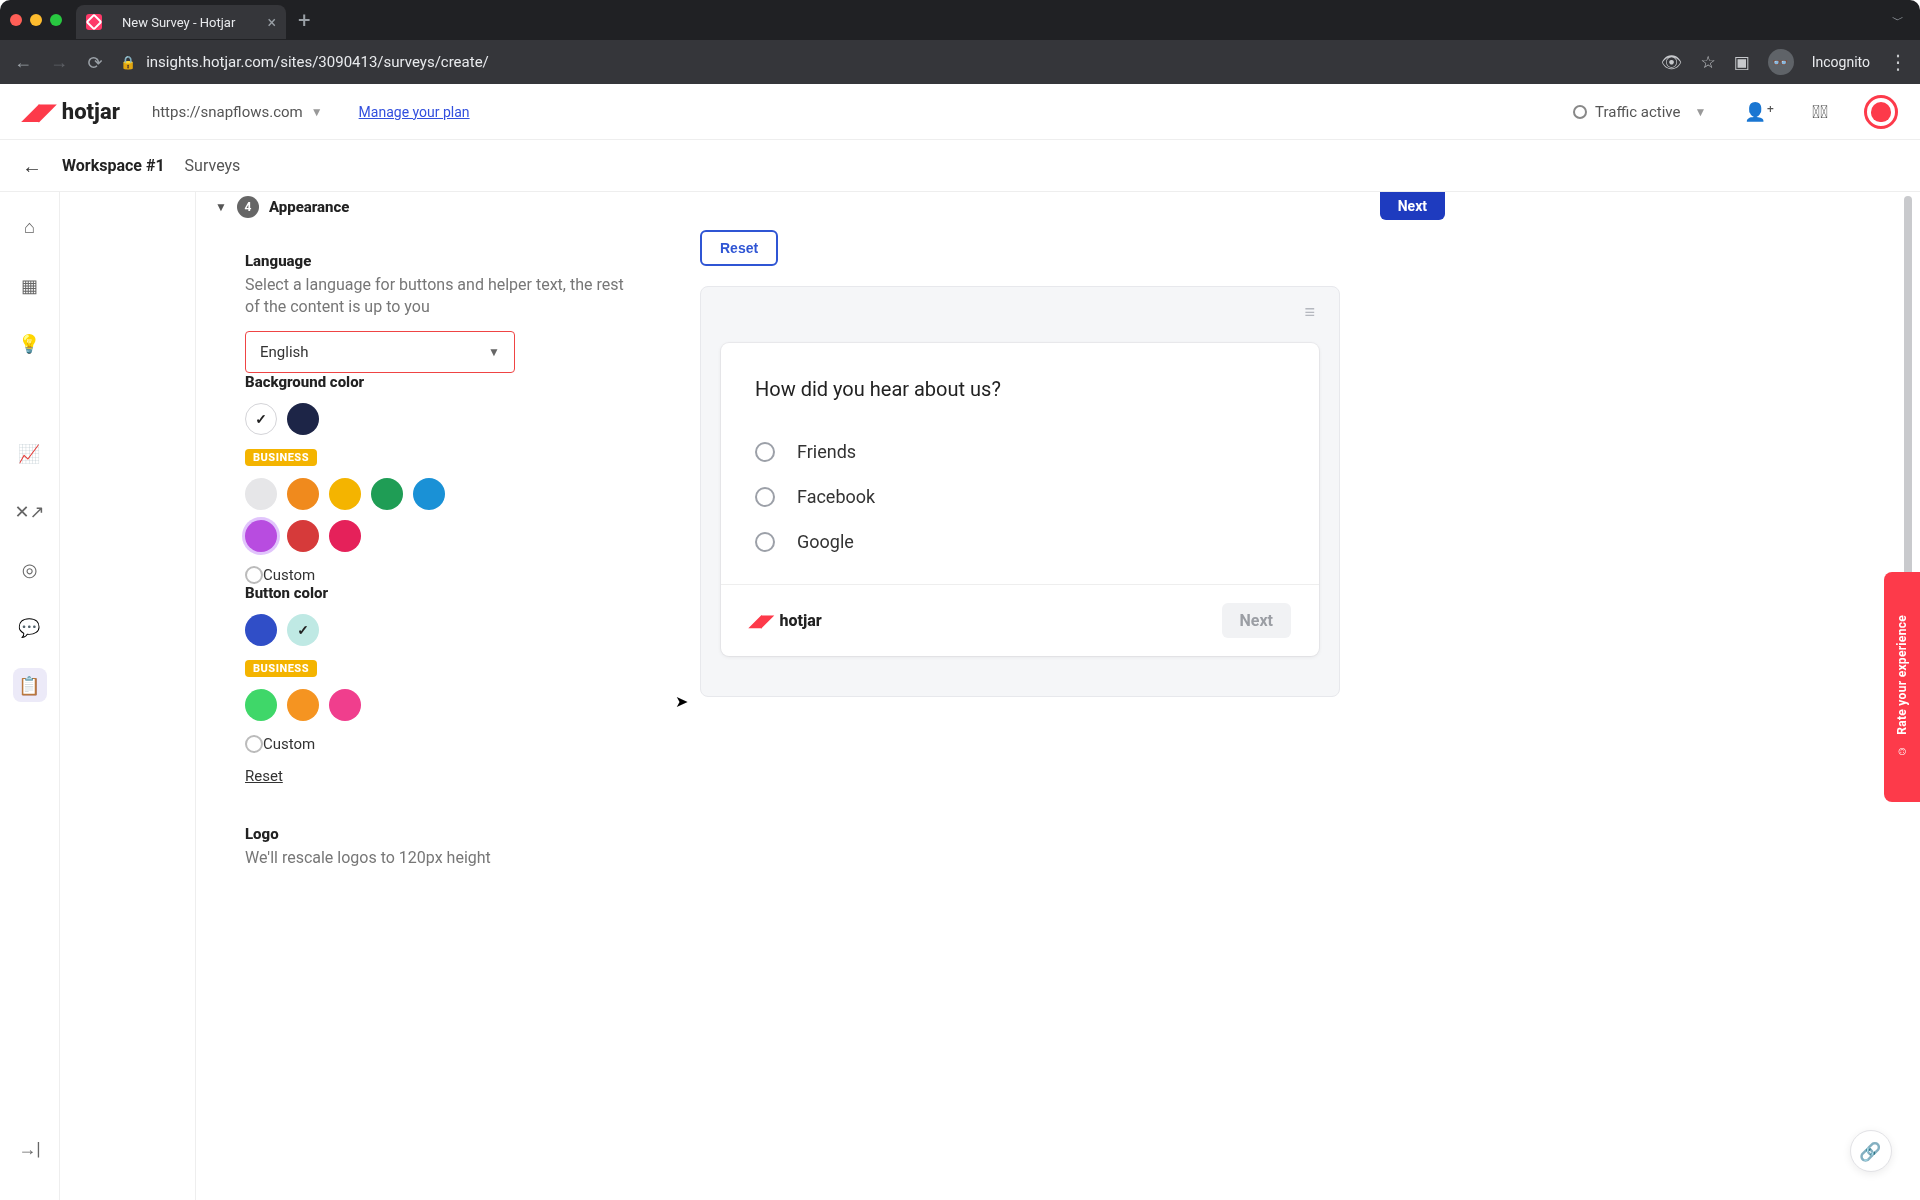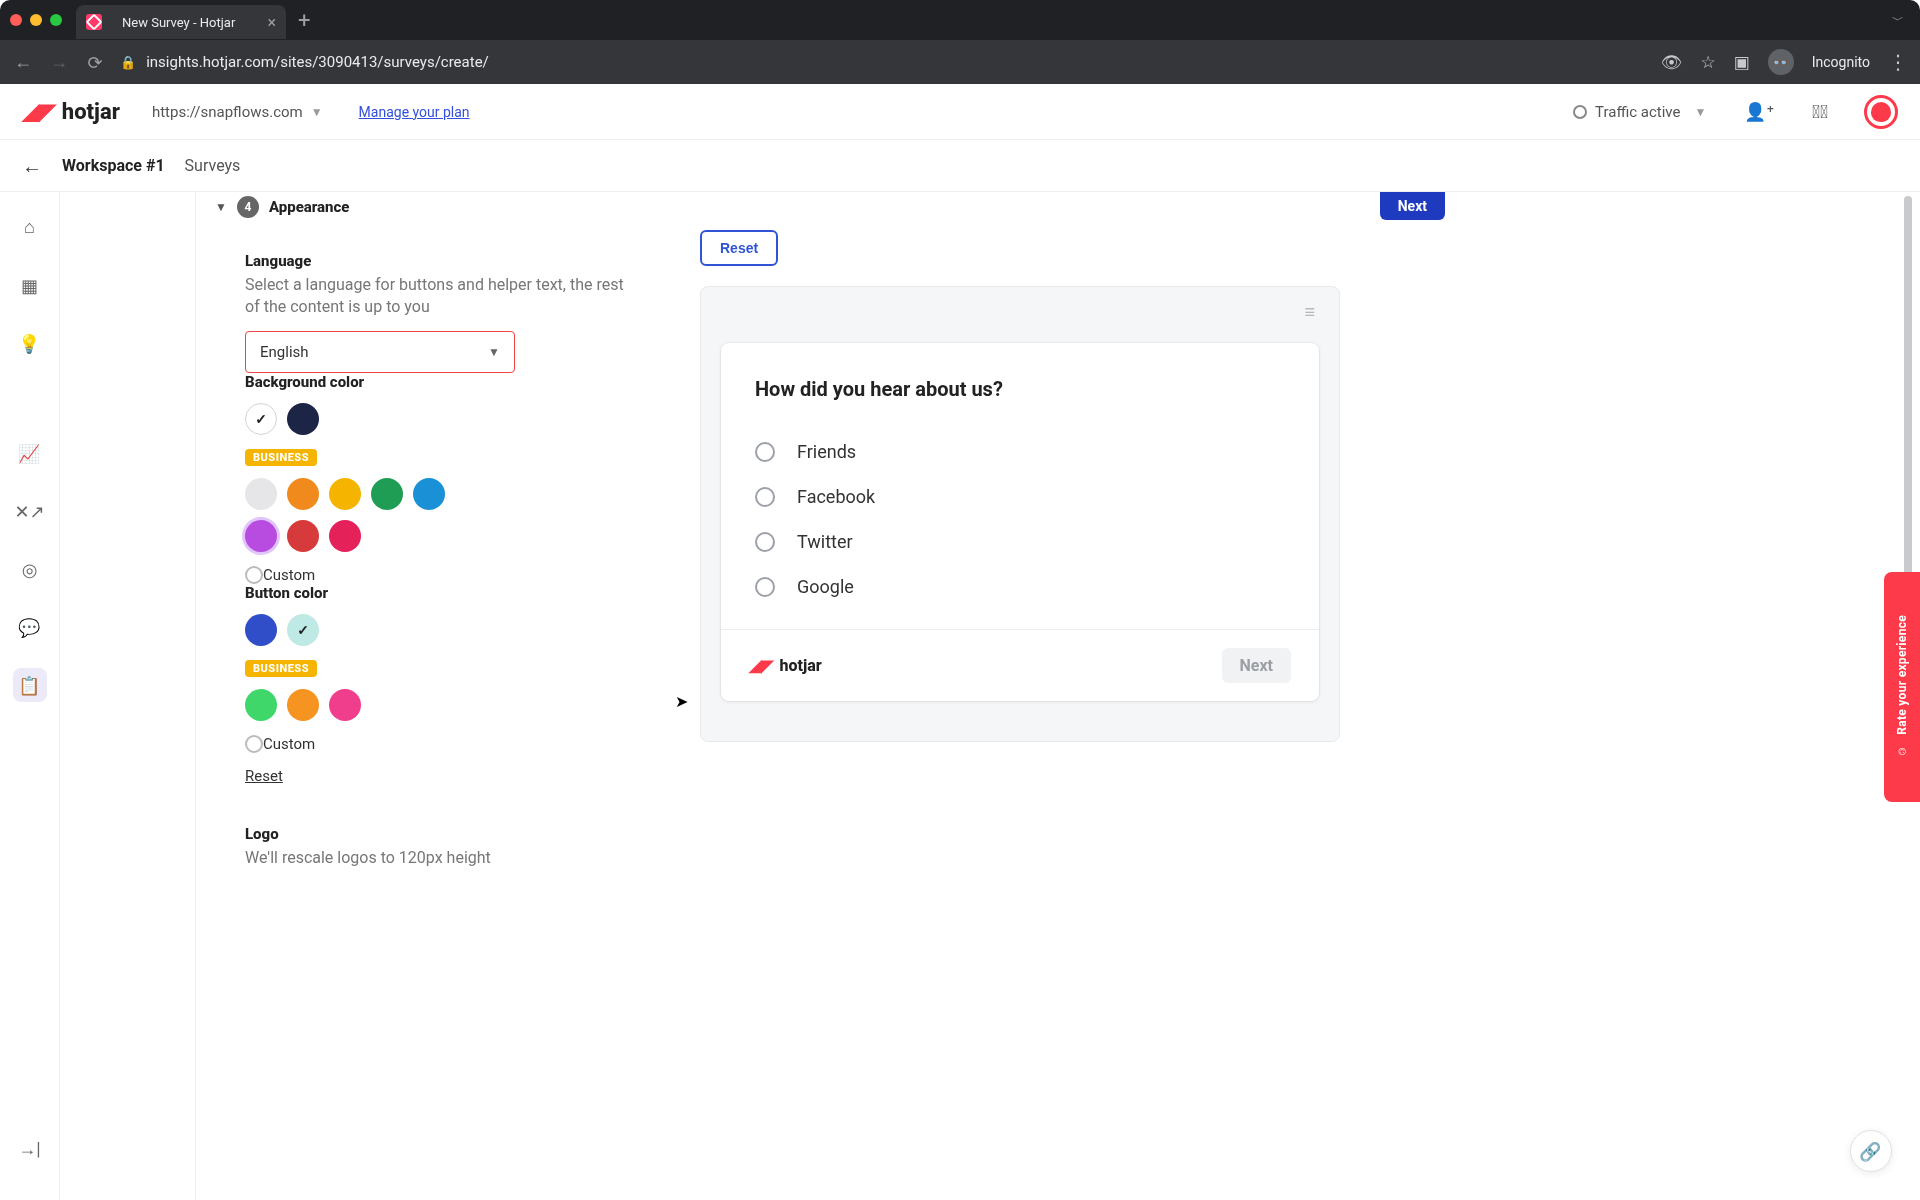--- a/index.html
+++ b/index.html
@@ -100,21 +100,21 @@
   .custom{display:flex;align-items:center;margin-top:14px;color:#333;}
   .radio{width:18px;height:18px;border:2px solid #bbb;border-radius:50%;}
   .reset-link{text-decoration:underline;color:#333;margin-top:14px;display:inline-block;font-size:15px;}
 
   
   .preview-wrap{position:absolute;left:640px;top:38px;width:640px;}
   .reset-btn{border:2px solid #2f55d4;color:#2f55d4;background:#fff;font-weight:700;font-size:14px;padding:8px 18px;border-radius:6px;}
   .prev-outer{margin-top:20px;background:#f5f6f8;border:1px solid #e7e8ec;border-radius:8px;padding:20px 20px 40px;position:relative;}
   .prev-menu{position:absolute;right:22px;top:14px;color:#b5b8bf;font-size:18px;letter-spacing:2px;}
   .prev-card{background:#fff;border-radius:8px;box-shadow:0 1px 4px rgba(0,0,0,.07),0 0 0 1px #ececef;padding:34px 34px 0;margin-top:36px;}
-  .q{font-weight:700;font-size:20px;color:#222;margin-bottom:28px;}
+  .q{font-weight:400;font-size:20px;color:#222;margin-bottom:28px;}
   .opt{display:flex;align-items:center;gap:22px;padding:12px 0;font-size:18px;color:#333;}
   .opt .r{width:20px;height:20px;border:2px solid #9ca0a8;border-radius:50%;}
   .prev-foot{display:flex;align-items:center;justify-content:space-between;border-top:1px solid #eee;margin:20px -34px 0;padding:18px 28px;}
   .hj-mini{display:flex;align-items:center;gap:6px;font-weight:800;color:#222;}
   .prev-next{background:#f1f2f4;color:#9b9ea4;font-weight:700;border-radius:6px;padding:8px 18px;}
 
   
   .scrollbar{position:absolute;right:8px;top:4px;width:8px;height:460px;background:#c9cacd;border-radius:4px;}
 
   
@@ -286,24 +286,20 @@
           <div class="opt">
               <span class="r"></span>
               <span>Friends</span>
             </div>
           <div class="opt">
               <span class="r"></span>
               <span>Facebook</span>
             </div>
           <div class="opt">
               <span class="r"></span>
-              <span>Twitter</span>
-            </div>
-          <div class="opt">
-              <span class="r"></span>
               <span>Google</span>
             </div>
           <div class="prev-foot">
             <div class="hj-mini">
               <span class="hj-flame" style="font-size:16px">◢◤</span>
               <span>hotjar</span>
             </div>
             <div class="prev-next">Next</div>
           </div>
         </div>

